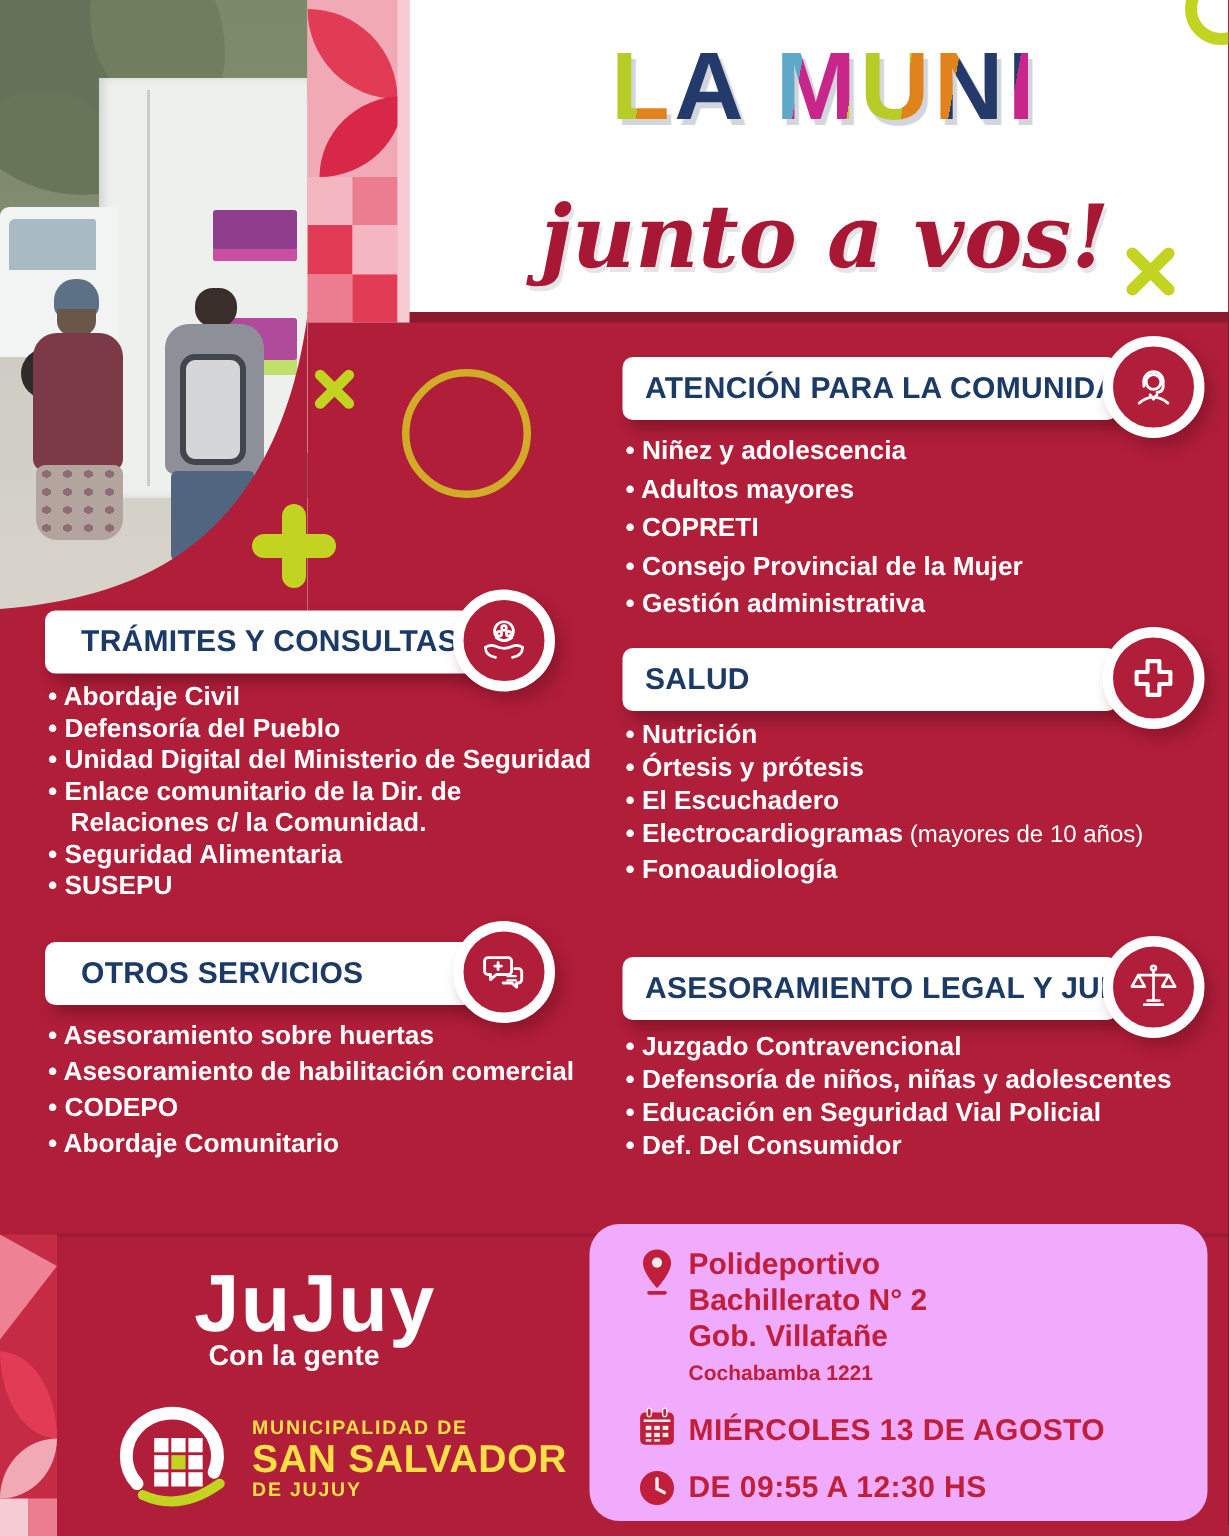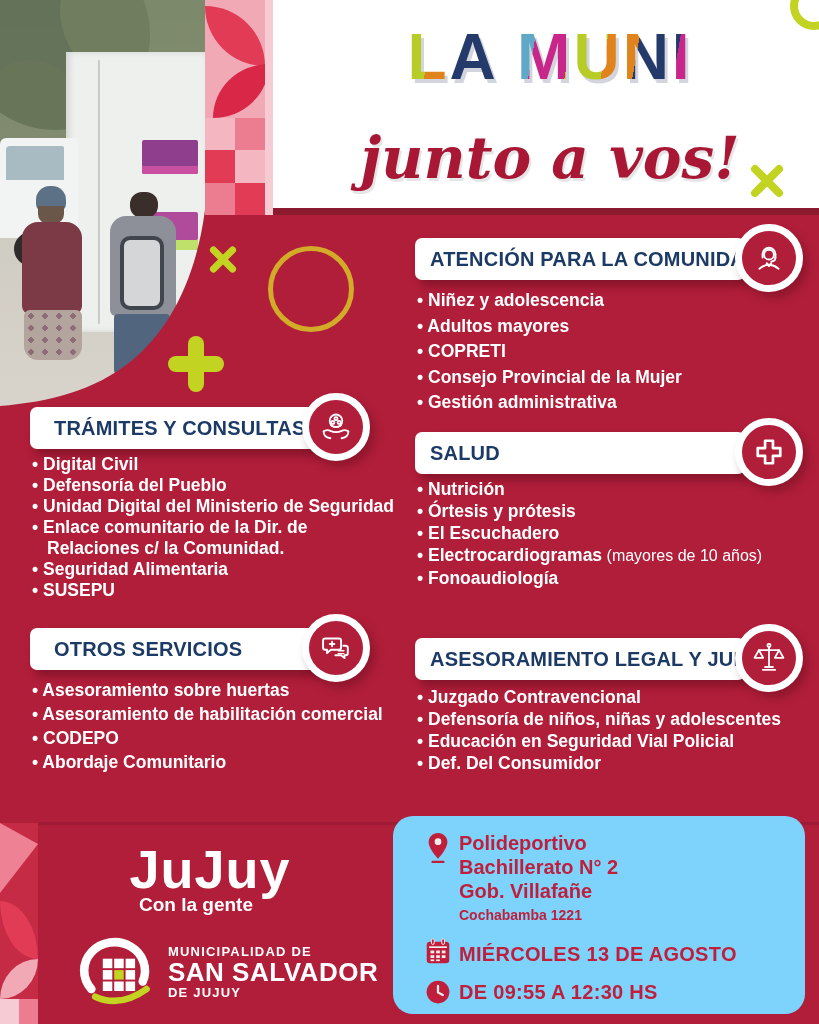--- a/index.html
+++ b/index.html
@@ -84,25 +84,25 @@
   
   .mosaic-top { position:absolute; left:205px; top:0; width:68px; height:215px; background:#F2A9B6; overflow:hidden; }
   .mosaic-bl  { position:absolute; left:0; top:823px; width:38px; height:201px; background:#C52B45; overflow:hidden; }
   .tile { position:absolute; }
   
   .footer-shade { position:absolute; left:38px; top:822px; width:781px; height:3px; background:rgba(0,0,0,.10); }
   .jujuy { position:absolute; left:115px; top:838px; width:190px; text-align:center; color:#fff; }
   .jujuy .word { font-size:54px; font-weight:800; letter-spacing:1px; }
   .jujuy .tag { font-size:19px; font-weight:700; margin-top:-6px; margin-right:28px; }
   .muni { position:absolute; left:78px; top:934px; display:flex; align-items:center; }
-  .muni-text { margin-left:10px; color:#ffffff; }
+  .muni-text { margin-left:10px; color:#fde047; }
   .muni-l1 { font-size:13px; font-weight:700; letter-spacing:1.2px; }
   .muni-l2 { font-size:26px; font-weight:800; letter-spacing:.5px; line-height:26px; }
   .muni-l3 { font-size:13px; font-weight:700; letter-spacing:1.2px; }
-  .info-card { position:absolute; left:393px; top:816px; width:412px; height:198px; background:#7dd3fc; border-radius:20px; }
+  .info-card { position:absolute; left:393px; top:816px; width:412px; height:198px; background:#f0abfc; border-radius:20px; }
   .info-row { position:absolute; left:24px; display:flex; }
   .info-icon { width:42px; flex:0 0 42px; display:flex; justify-content:center; }
   .row-venue { top:15px; } .row-date { top:120px; align-items:flex-end; } .row-time { top:162px; align-items:center; }
   .venue-bold { font-size:20px; font-weight:800; color:#C01F3C; line-height:24px; }
   .venue-addr { font-size:14px; font-weight:700; color:#C01F3C; line-height:24px; }
   .info-strong { font-size:20px; font-weight:800; color:#C01F3C; letter-spacing:.3px; }
 </style>
 </head>
 <body>
 
@@ -207,21 +207,21 @@
         <circle cx="16" cy="8.6" r="1.4"></circle>
         <circle cx="13.2" cy="12" r="1.4"></circle>
         <circle cx="18.8" cy="12" r="1.4"></circle>
         <path d="M11.5,14.5 q4.5,3 9,0"></path>
         <path d="M5,20 q3,-2 6,-.6 q2.5,1.2 5,1.2"></path>
         <path d="M27,20 q-3,-2 -6,-.6 q-2.5,1.2 -5,1.2"></path>
         <path d="M5,20 q0,5 6,6 M27,20 q0,5 -6,6"></path>
       </svg>
     </div>
     <ul class="items">
-        <li><span>Digital Civil</span></li>
+        <li><span>Abordaje Civil</span></li>
         <li><span>Defensoría del Pueblo</span></li>
         <li><span>Unidad Digital del Ministerio de Seguridad</span></li>
         <li><span>Enlace comunitario de la Dir. de Relaciones c/ la Comunidad.</span></li>
         <li><span>Seguridad Alimentaria</span></li>
         <li><span>SUSEPU</span></li>
       </ul>
   </section>
 
   <section class="sec sec-salud">
     <div class="pill">

